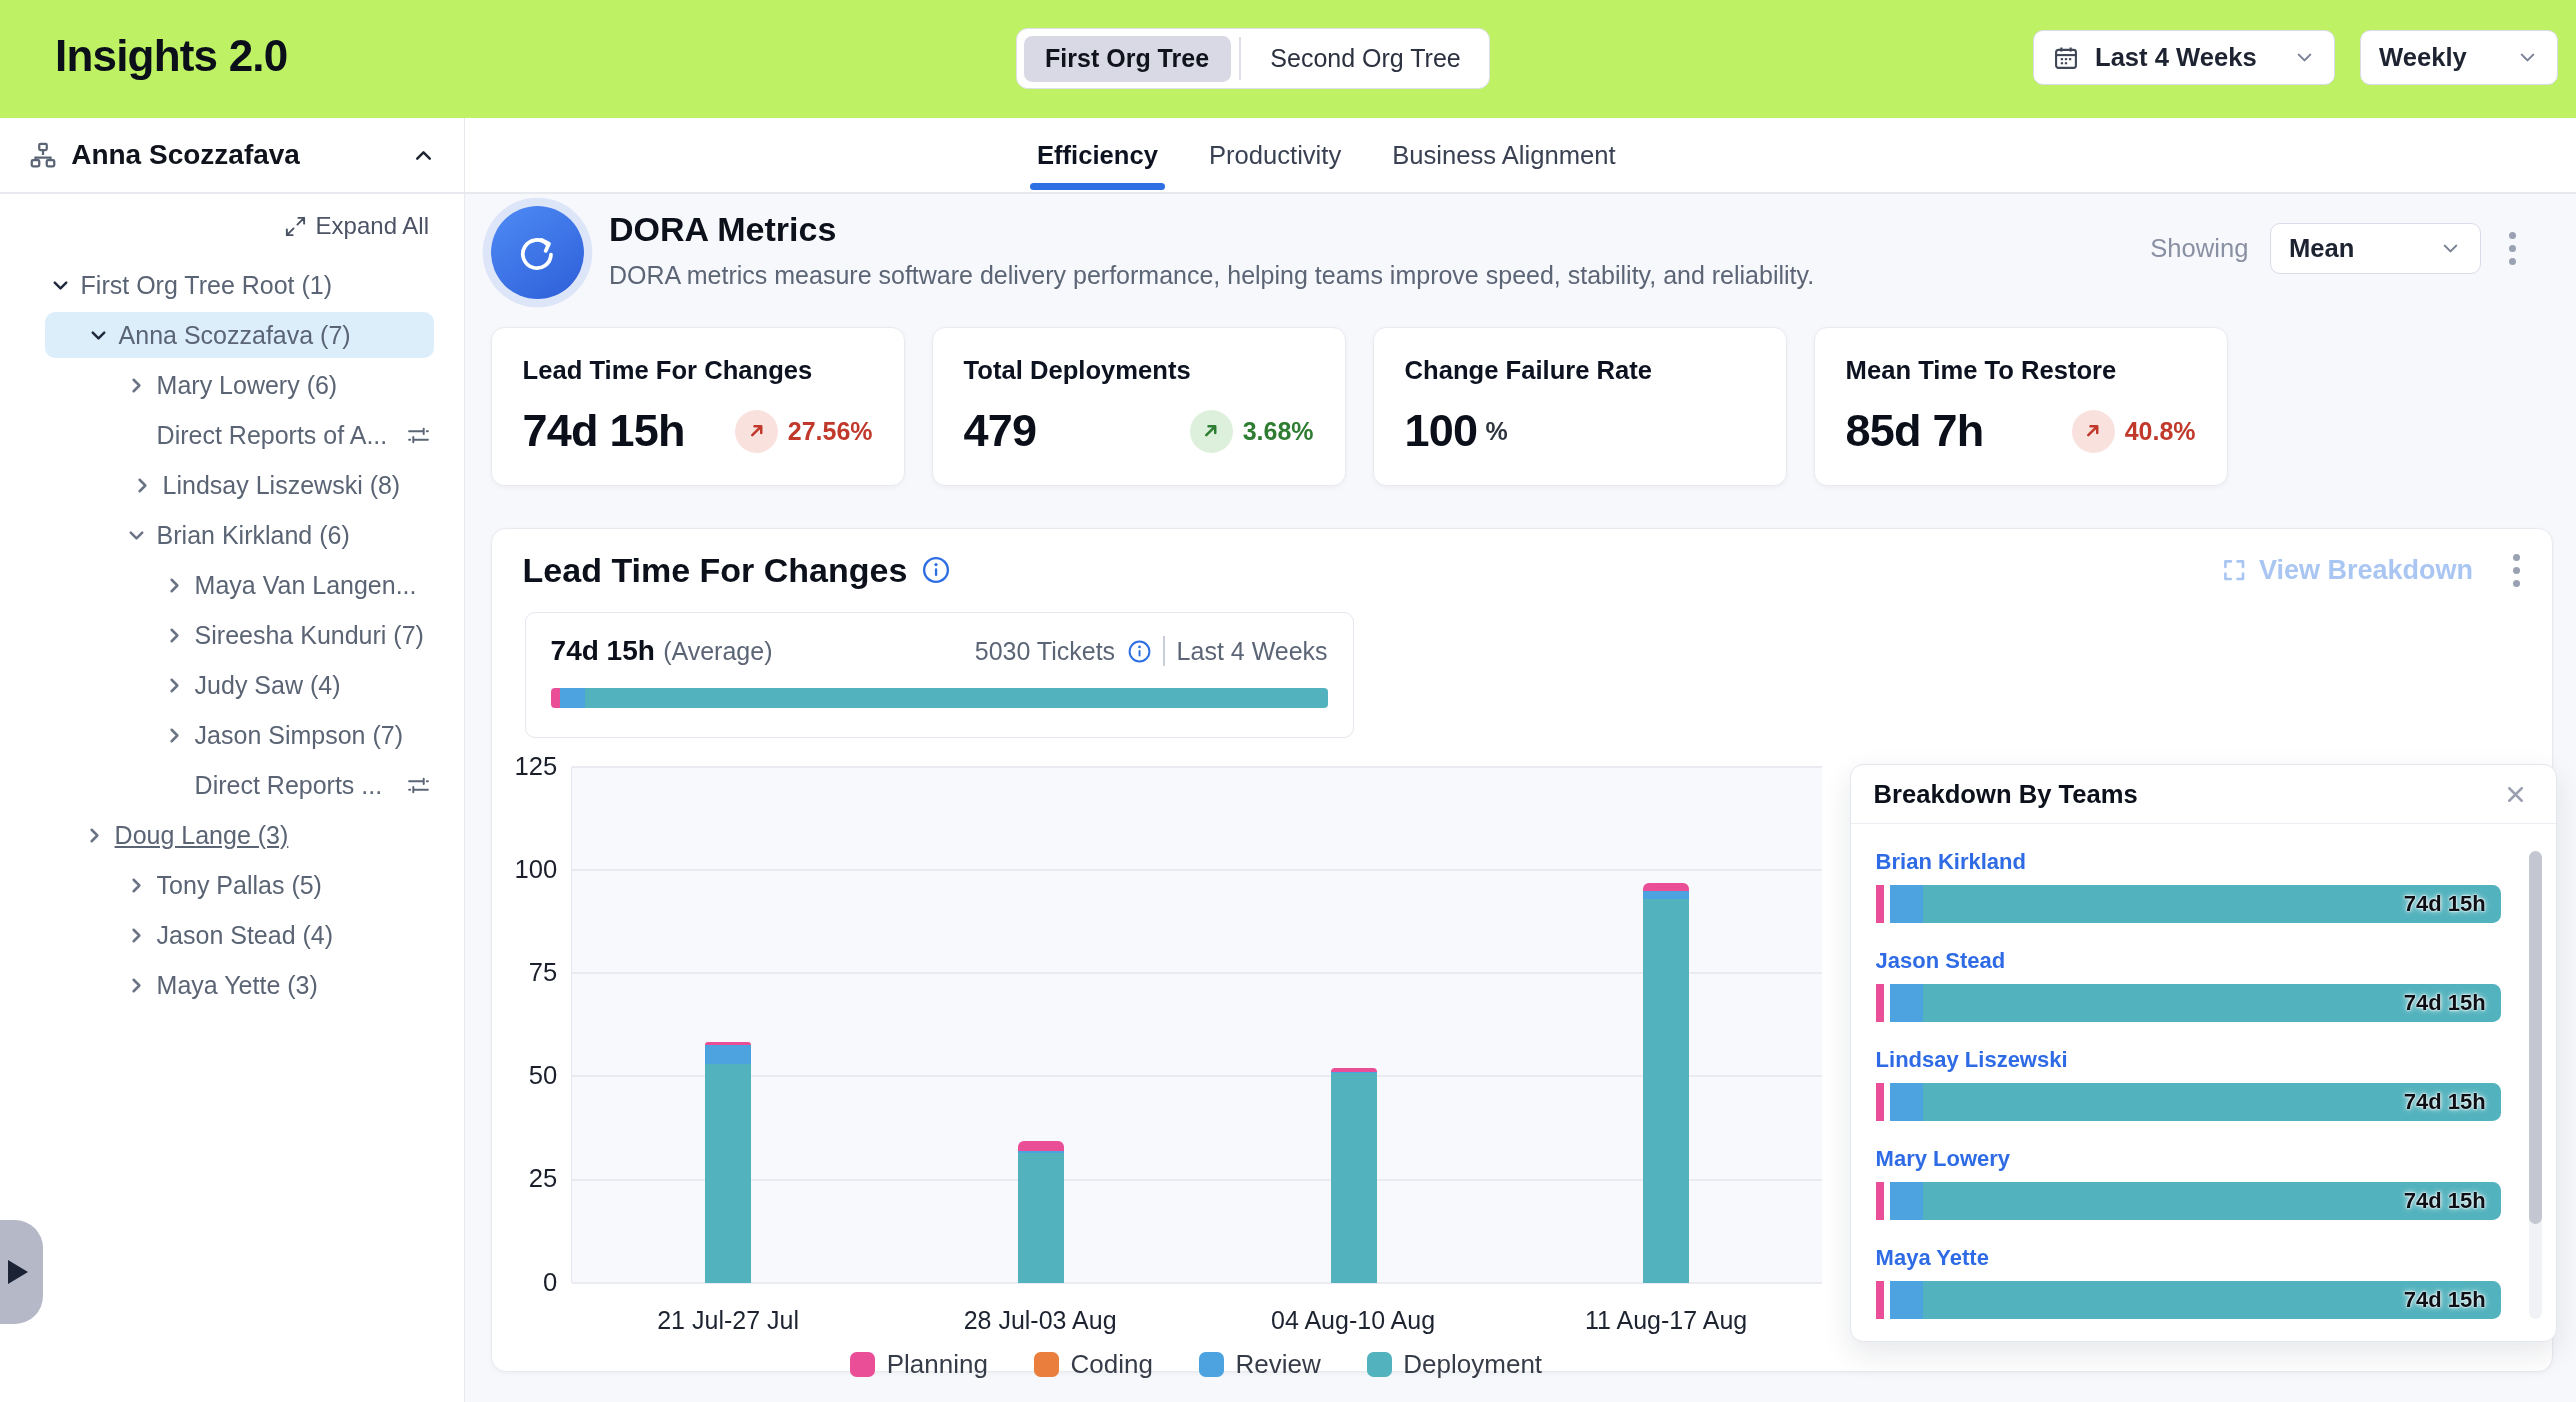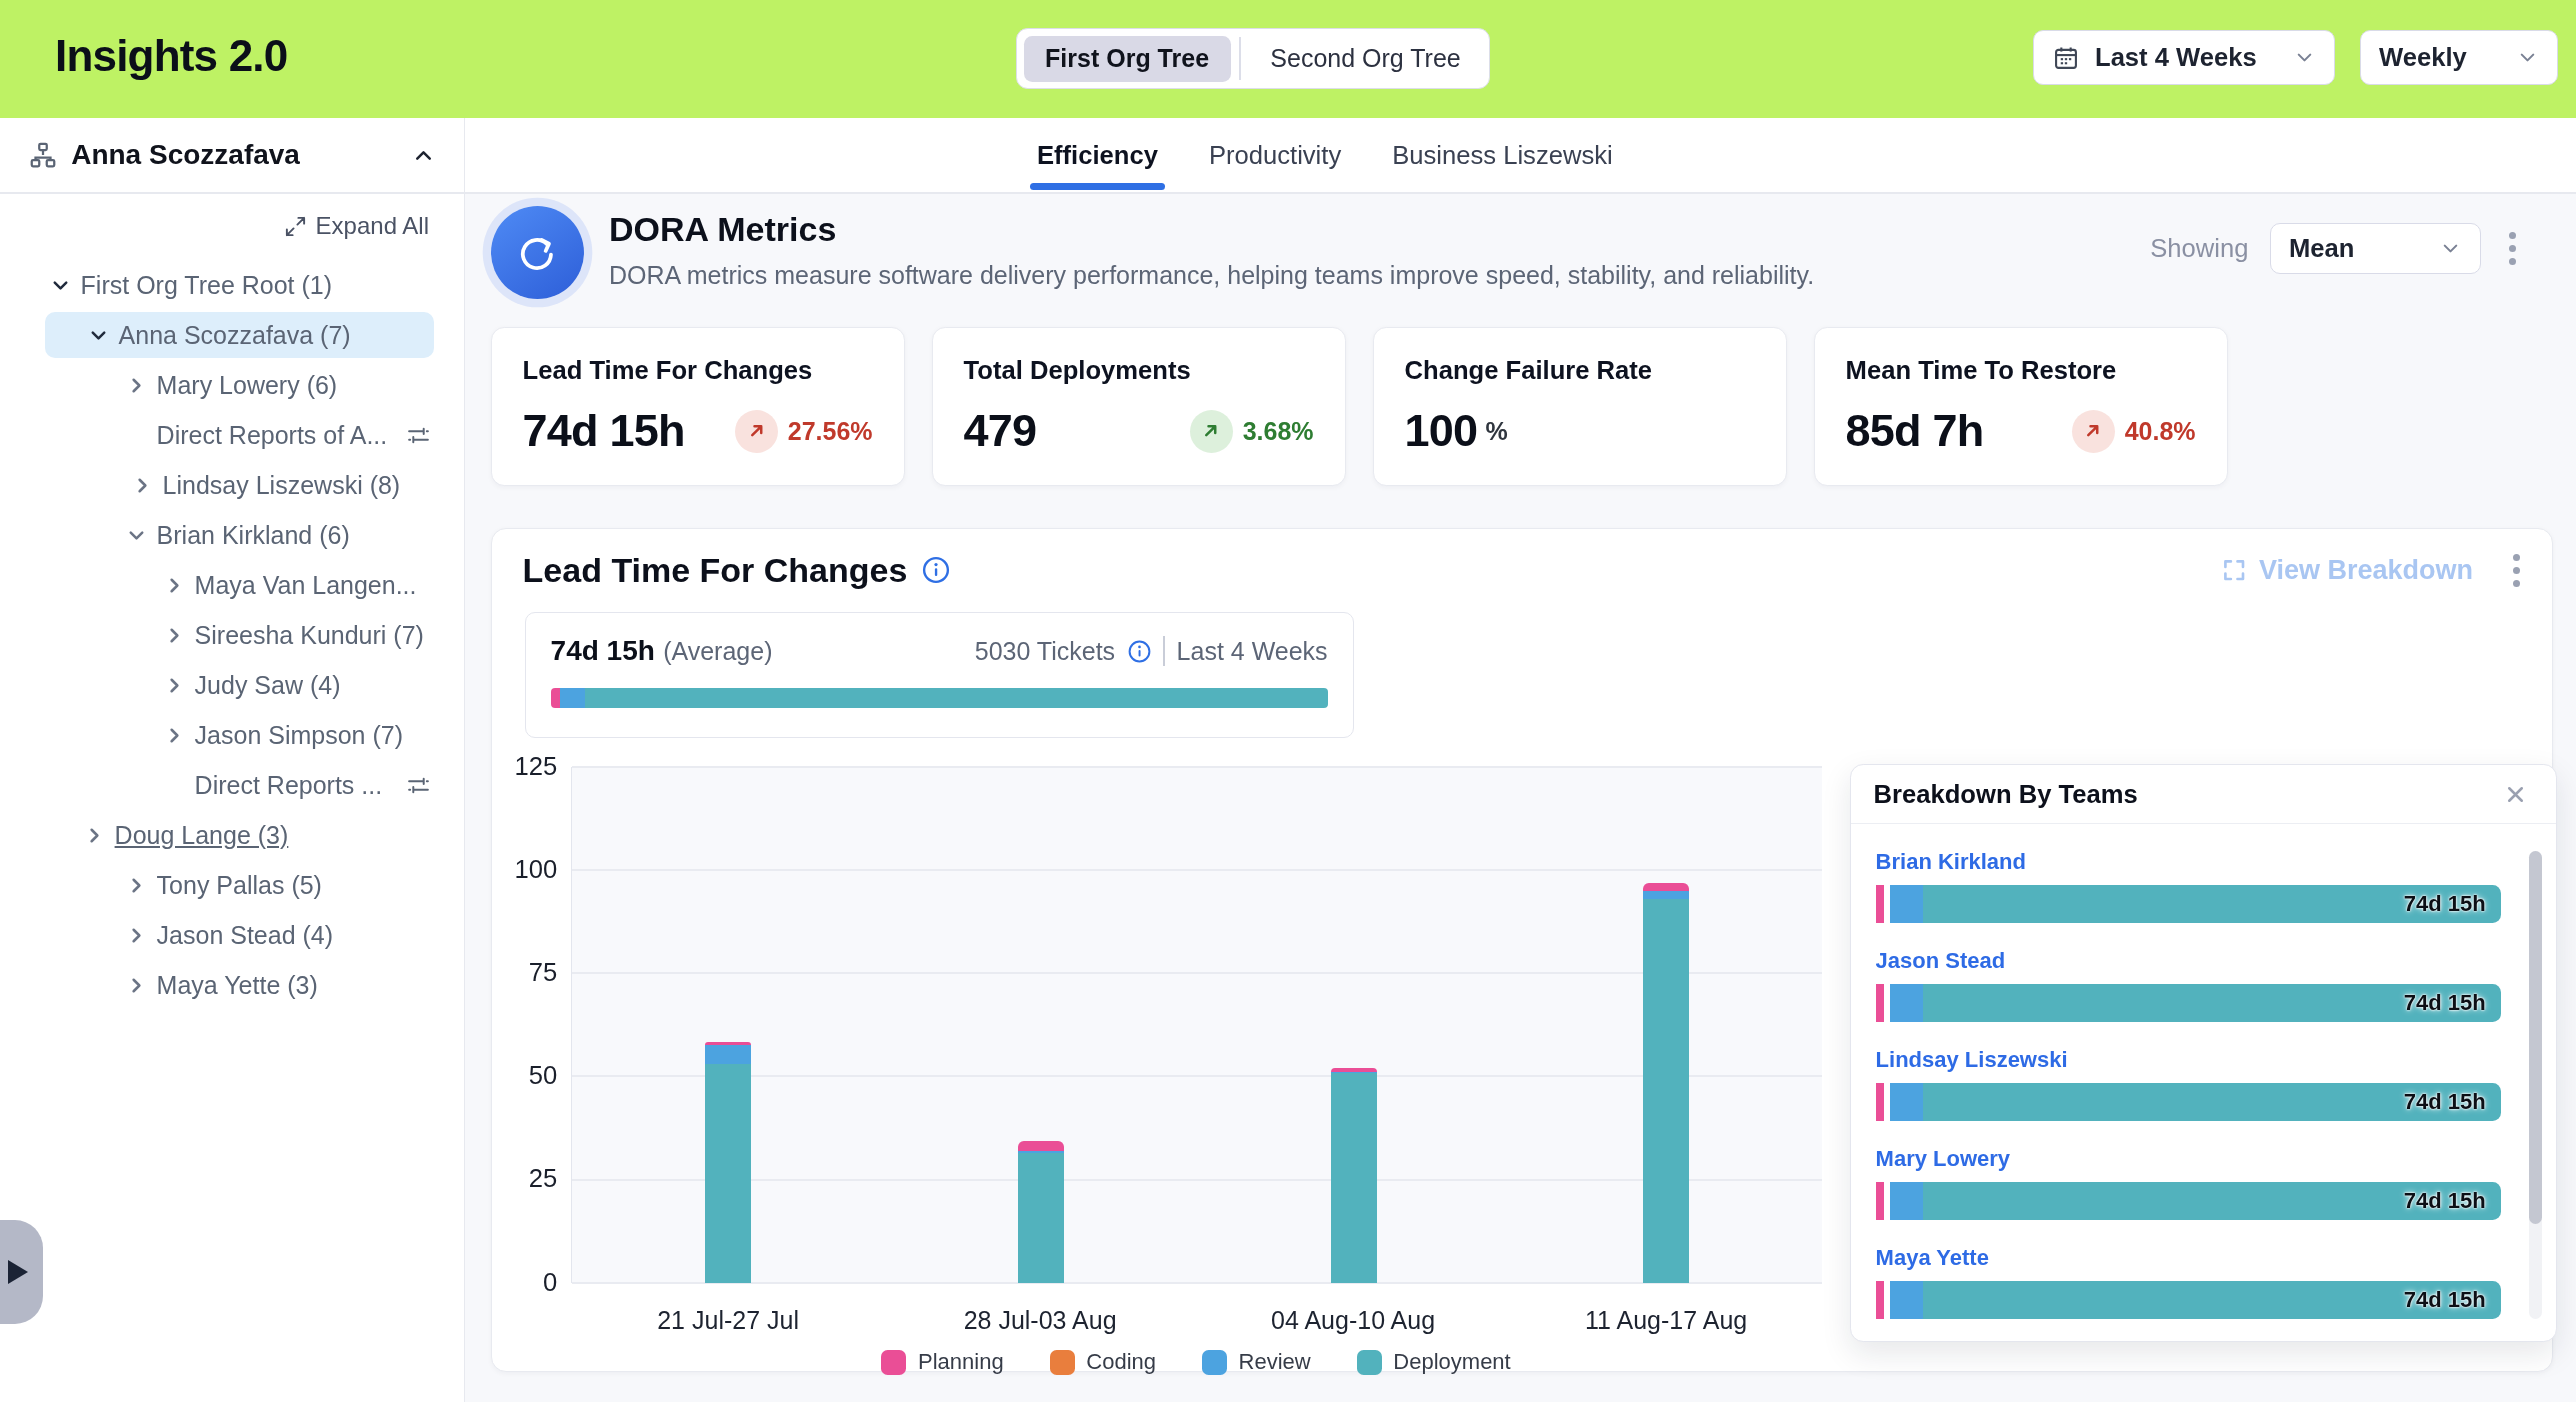--- a/index.html
+++ b/index.html
@@ -100,21 +100,21 @@
 
   
   .plot{position:absolute; left:79px; top:238px; width:1251px; height:516px; background:var(--plotbg); border-left:1.7px solid #e3e6ee;}
   .gridline{position:absolute; left:0; right:0; height:1.7px; background:var(--grid);}
   .ylabel{position:absolute; width:59px; text-align:right; font-size:25.6px; color:#1a1f2b;}
   .bar{position:absolute; bottom:0; width:46px; display:flex; flex-direction:column; justify-content:flex-end;}
   .bar i{width:100%;}
   .bar i.round-top{border-radius:5.8px 5.8px 0 0;}
   .xlabel{position:absolute; top:777px; width:281px; margin-left:-140px; text-align:center; font-size:25px; color:#1d2330;}
   .legend{position:absolute; left:79px; top:820px; width:1251px; display:flex; justify-content:center; gap:46px;}
-  .legend .litem{display:flex; align-items:center; gap:11.6px; font-size:22px; color:#363c48; cursor:pointer;}
+  .legend .litem{display:flex; align-items:center; gap:11.6px; font-size:26px; color:#363c48; cursor:pointer;}
   .legend .swatch{width:25px; height:25px; border-radius:6.6px;}
 
   
   .bd-panel{position:absolute; left:1358px; top:235px; width:707px; height:578px; background:#fff; border:1.7px solid #e4e6ee; border-radius:13.2px; box-shadow:0 11.6px 30px rgba(20,28,45,.10); z-index:6;}
   .bd-header{height:59px; display:flex; align-items:center; padding:0 23px; border-bottom:1.7px solid #eceef3;}
   .bd-title{font-size:25.6px; font-weight:800; color:#0c101b;}
   .bd-close{margin-left:auto; color:#9aa0b0; cursor:pointer; padding:5px;}
   .bd-list{position:absolute; top:81px; left:25px; right:55px; bottom:13.2px; display:flex; flex-direction:column; gap:22px; overflow:hidden;}
   .bd-row .bd-name{font-size:22px; font-weight:700; color:var(--link); cursor:pointer; display:inline-block;}
   .bd-bar{margin-top:10px; height:38px; display:flex; position:relative;}
@@ -169,21 +169,21 @@
             <path d="M6 9l6 6 6-6"></path>
           </svg>
       </span>
     </div>
   </div>
 </div>
 
 <div class="tabs">
   <div class="tab active">Efficiency</div>
   <div class="tab">Productivity</div>
-  <div class="tab">Business Liszewski</div>
+  <div class="tab">Business Alignment</div>
 </div>
 
 <div class="divider-full"></div>
 
 <div class="sidebar">
   <div class="sb-header">
     <span>
       <svg width="30" height="30" viewBox="0 0 24 24" fill="none" stroke="#5a6474" stroke-width="1.8">
         <rect x="9" y="3" width="6" height="5" rx="1"></rect>
         <rect x="3" y="16" width="6" height="5" rx="1"></rect>

